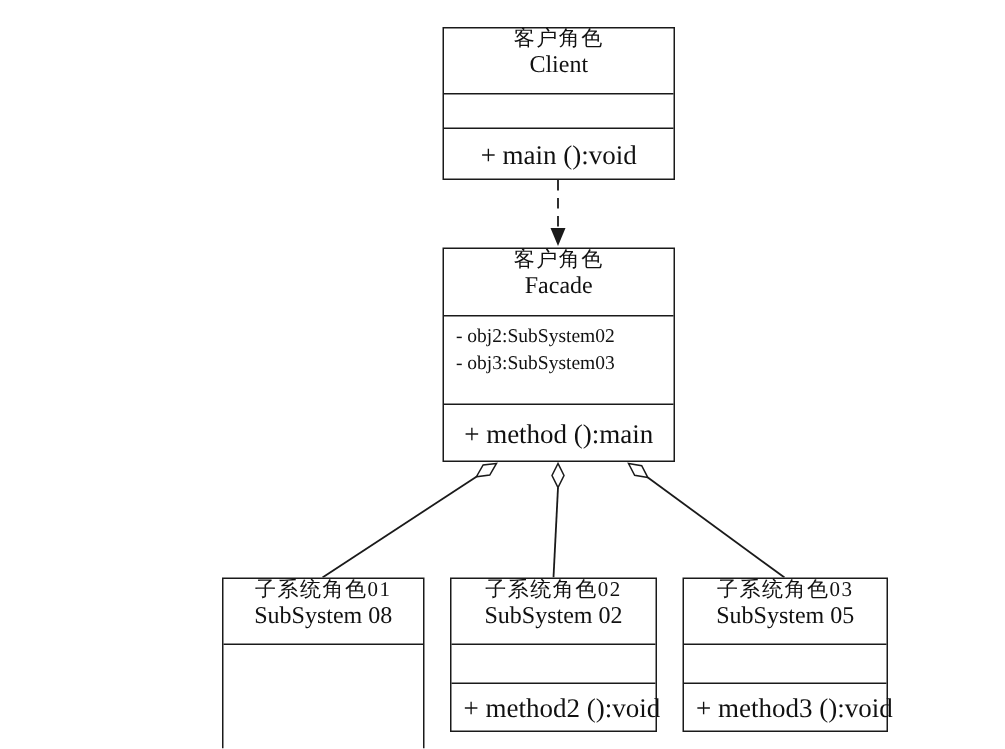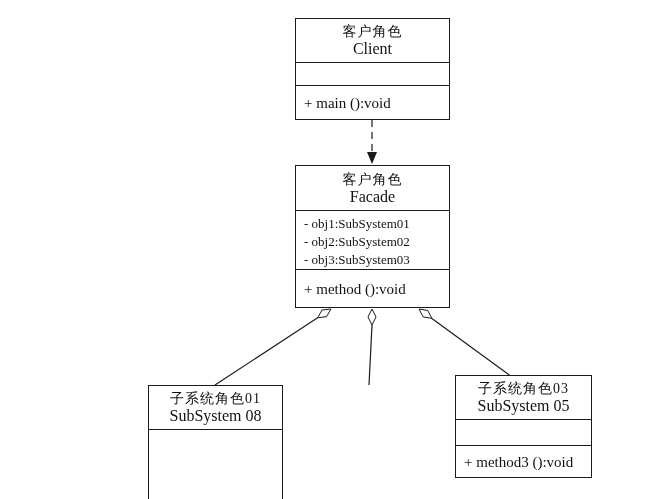--- a/index.html
+++ b/index.html
@@ -23,39 +23,39 @@
     z-index:1;
     display:flex;
     flex-direction:column;
     font-size:13px;
     line-height:16px;
   }
   .cb-header{
     text-align:center;
     display:flex;
     flex-direction:column;
-    justify-content:center;
+    justify-content:flex-start;
     gap:1px;
   }
   .cb-name-cn{font-size:14px;letter-spacing:1px;}
   .cb-name-en{font-size:16px;}
   .cb-section{
     border-top:1px solid #1a1a1a;
     box-sizing:border-box;
   }
   .cb-attrs{padding:4px 8px;}
   .cb-attr-line{font-size:13px;line-height:18px;white-space:nowrap;}
   .cb-methods{
     padding:0 8px;
     display:flex;
     flex-direction:column;
     justify-content:center;
     flex:1 1 auto;
   }
-  .cb-method-line{font-size:15px;white-space:nowrap;}
+  .cb-method-line{font-size:18px;white-space:nowrap;text-align:center;}
 </style>
 </head>
 <body>
 
 <div class="canvas">
 
   <svg class="connector-layer" viewBox="0 0 670 499" xmlns="http://www.w3.org/2000/svg">
 
     <g>
       <line x1="372" y1="120" x2="372" y2="155" stroke="#1a1a1a" stroke-width="1.2" stroke-dasharray="7,5"></line>
@@ -88,39 +88,48 @@
       <div class="cb-method-line">+ main ():void</div>
     </div>
   </div>
 
   <div class="class-box" style="left:295px;top:165px;width:155px;height:143px">
     <div class="cb-header" style="height:44px">
       <div class="cb-name-cn">客户角色</div>
       <div class="cb-name-en">Facade</div>
     </div>
     <div class="cb-section cb-attrs" style="height:59px">
-      <div class="cb-attr-line">- obj1:SubSystem01</div>
       <div class="cb-attr-line">- obj2:SubSystem02</div>
       <div class="cb-attr-line">- obj3:SubSystem03</div>
     </div>
     <div class="cb-section cb-methods">
-      <div class="cb-method-line">+ method ():void</div>
+      <div class="cb-method-line">+ method ():main</div>
     </div>
   </div>
 
   <div class="class-box" style="left:148px;top:385px;width:135px;height:130px">
     <div class="cb-header" style="height:43px">
       <div class="cb-name-cn">子系统角色01</div>
       <div class="cb-name-en">SubSystem  08</div>
     </div>
     <div class="cb-section" style="height:26px"></div>
   </div>
 
+  <div class="class-box" style="left:300px;top:385px;width:138px;height:103px">
+    <div class="cb-header" style="height:43px">
+      <div class="cb-name-cn">子系统角色02</div>
+      <div class="cb-name-en">SubSystem  02</div>
+    </div>
+    <div class="cb-section" style="height:26px"></div>
+    <div class="cb-section cb-methods">
+      <div class="cb-method-line">+ method2 ():void</div>
+    </div>
+  </div>
 
-  <div class="class-box" style="left:455px;top:375px;width:137px;height:103px">
+  <div class="class-box" style="left:455px;top:385px;width:137px;height:103px">
     <div class="cb-header" style="height:43px">
       <div class="cb-name-cn">子系统角色03</div>
       <div class="cb-name-en">SubSystem  05</div>
     </div>
     <div class="cb-section" style="height:26px"></div>
     <div class="cb-section cb-methods">
       <div class="cb-method-line">+ method3 ():void</div>
     </div>
   </div>
 

